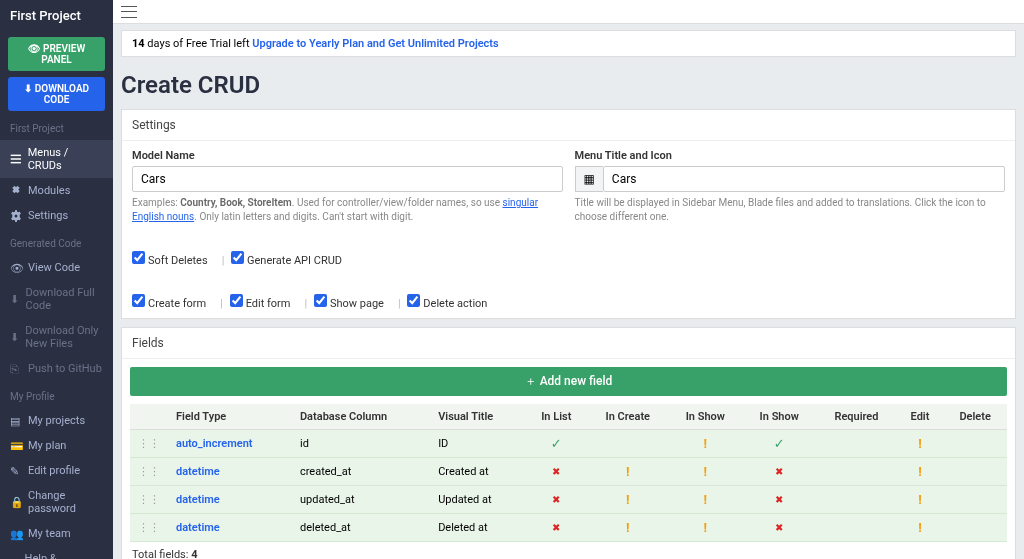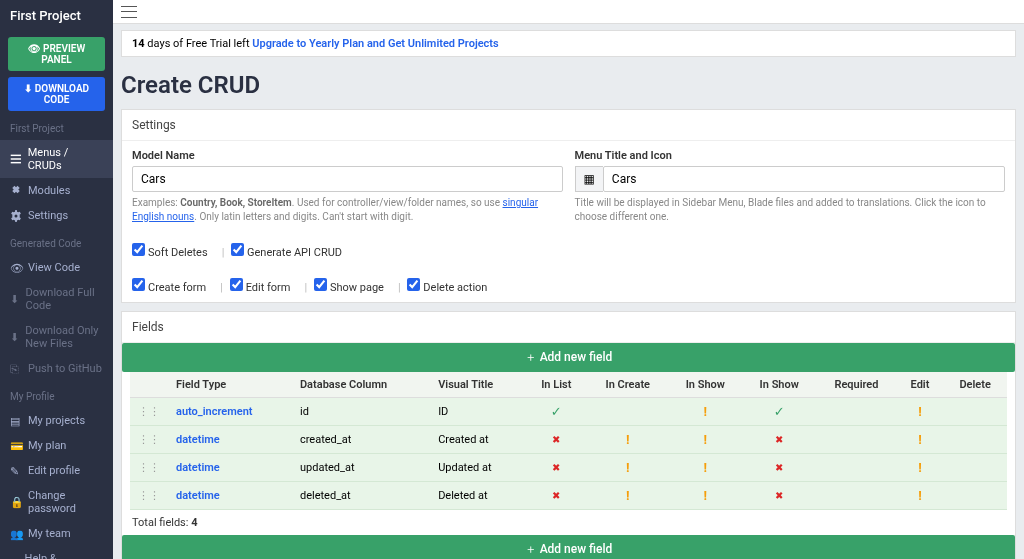--- a/index.html
+++ b/index.html
@@ -28,25 +28,25 @@
 .row{display:flex;gap:12px}
 .col{flex:1}
 .col.sm{flex:0 0 30%}
 label.fld{font-size:11px;font-weight:600;display:block;margin-bottom:4px;color:#333}
 .input,.select{width:100%;border:1px solid #ccc;padding:5px 8px;font-size:12px;border-radius:2px}
 .iconbox{display:flex}
 .iconbox .pre{border:1px solid #ccc;border-right:0;padding:5px 8px;background:#f3f4f6;display:flex;align-items:center;font-size:12px}
 .help{font-size:10px;color:#888;margin-top:4px;line-height:1.4}
 .help b{font-weight:600;color:#666}
 .help a{color:#2563eb;text-decoration:underline}
-.chk-row{margin-top:19px;font-size:11px;color:#333}
+.chk-row{margin-top:27px;font-size:11px;color:#333}
 .chk-row label{margin-right:10px}
 .chk-row input{margin-right:3px;accent-color:#2563eb}
 .sep{color:#bbb;margin:0 4px}
-.addbtn{background:#38a169;color:#fff;text-align:center;padding:6px;font-size:12px;font-weight:500;border-radius:2px;cursor:pointer}
+.addbtn{background:#38a169;color:#fff;text-align:center;padding:6px;font-size:12px;font-weight:500;margin:8px;border-radius:2px;cursor:pointer}
 table{width:calc(100% - 16px);margin:0 8px;border-collapse:collapse;font-size:11px}
 th{background:#f1f5f0;text-align:left;padding:6px 8px;font-weight:600;color:#333;border-bottom:1px solid #ddd}
 td{padding:6px 8px;border-bottom:1px solid #d4e8d4;background:#e8f5e8}
 td.link{color:#2563eb;font-weight:600;cursor:pointer}
 .ctr{text-align:center}
 .chk{color:#38a169;font-size:13px}
 .x{color:#dc2626;font-size:10px}
 .ex{color:#f59e0b;font-size:13px;font-weight:bold}
 .drag{color:#999;cursor:move;width:20px}
 .total{font-size:11px;padding:6px 10px;color:#333}

